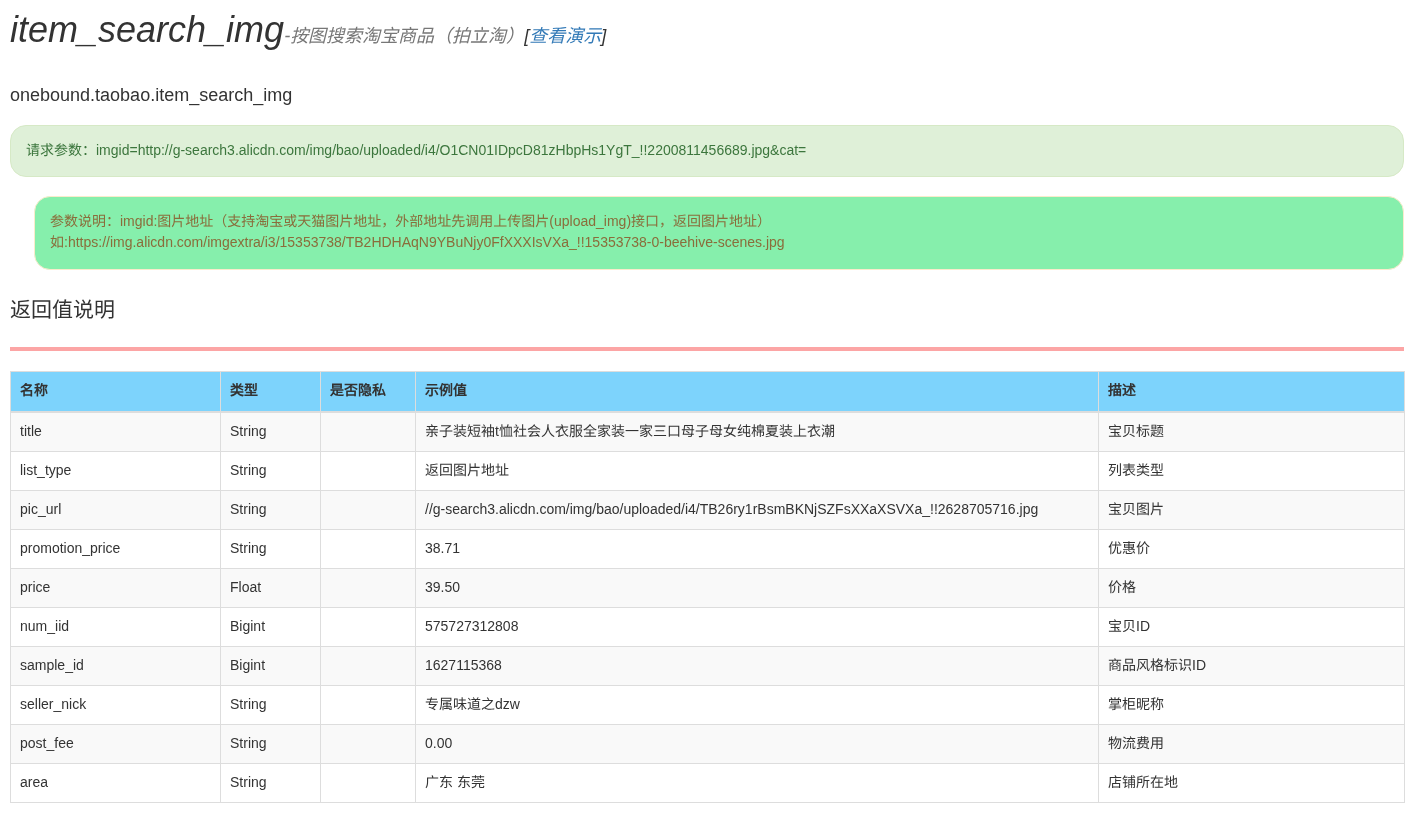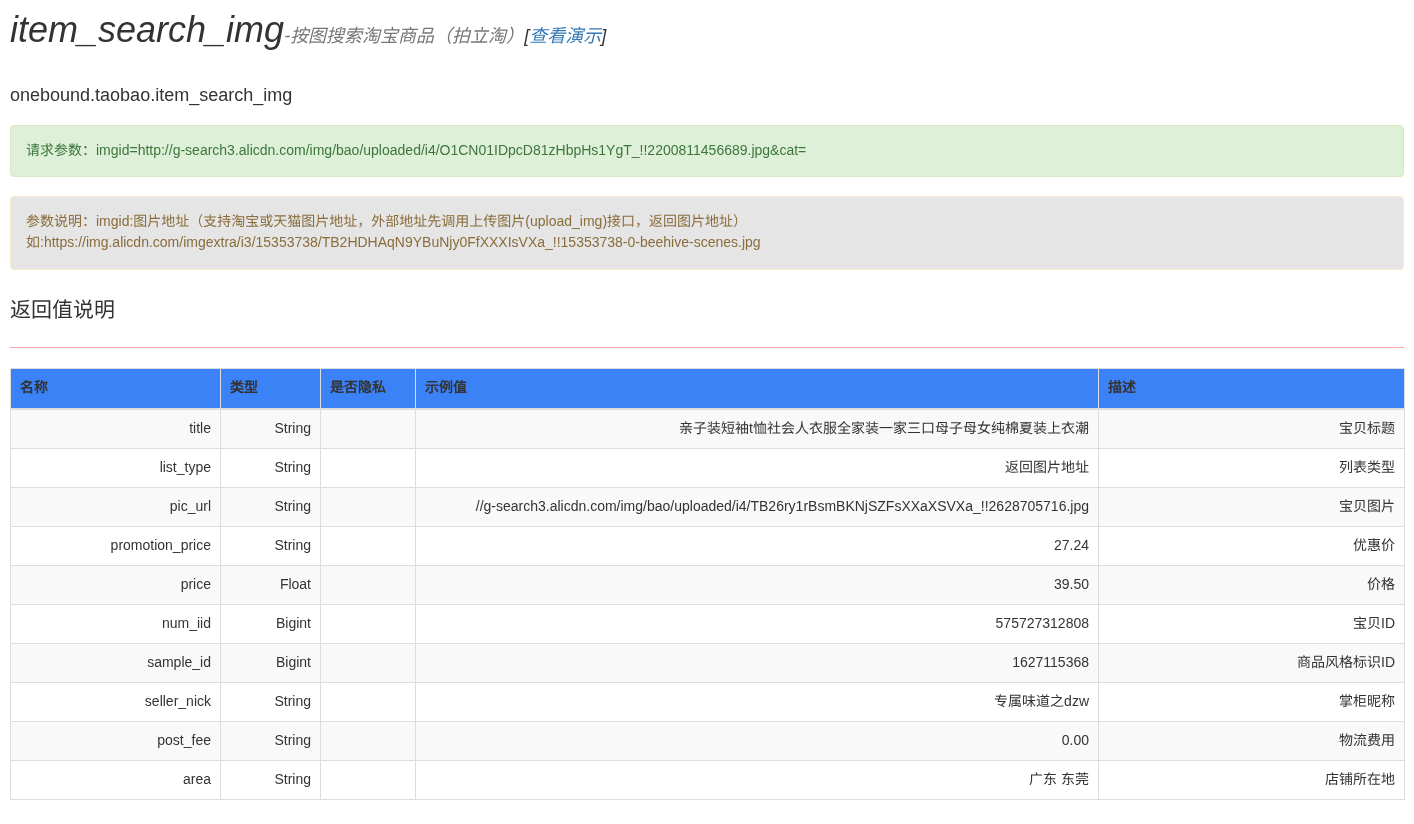--- a/index.html
+++ b/index.html
@@ -60,53 +60,54 @@
     font-weight: 400;
     margin: 36px 0 0 0;
     padding: 0;
     line-height: 1.1;
     color: #333;
   }
 
   
   .alert {
     border: 1px solid transparent;
-    border-radius: 4px;
+    border-radius: 16px;
     padding: 15px;
     margin-top: 21px;
     font-size: 14px;
     word-break: break-all;
   }
   .alert-success {
     background-color: #dff0d8;
     border-color: #d6e9c6;
     color: #3c763d;
     margin-top: 20px;
   }
   .alert-warning {
-    background-color: #e5e5e5;
+    background-color: #86efac;
     border-color: #faebcc;
     color: #8a6d3b;
     margin-top: 19px;
     padding-top: 14px;
     padding-bottom: 16px;
+    margin-left: 24px;
   }
   .alert-warning .line {
     display: block;
     line-height: 1.5;
   }
 
   
   h3.section-title {
     font-size: 21px;
     font-weight: 400;
     color: #333;
     margin: 28px 0 0 0;
     padding-bottom: 26px;
-    border-bottom: 1px solid #fca5a5;
+    border-bottom: 4px solid #fca5a5;
     line-height: 1.1;
   }
 
   
   table.ret-table {
     width: 1394px;
     border-collapse: collapse;
     margin-top: 20px;
     border: 1px solid #dddddd;
     table-layout: fixed;
@@ -120,32 +121,31 @@
     vertical-align: top;
     word-break: break-all;
     color: #333;
   }
   table.ret-table thead th {
     font-weight: bold;
     border-bottom-width: 2px;
     vertical-align: bottom;
     padding-top: 9px;
     padding-bottom: 10px;
-    background: #3b82f6;
+    background: #7dd3fc;
   }
   table.ret-table tbody tr:nth-child(odd) > td {
     background-color: #f9f9f9;
   }
   table.ret-table tbody tr:nth-child(even) > td {
     background-color: #ffffff;
   }
   table.ret-table tbody td {
     padding-top: 9px;
     padding-bottom: 9px;
-    text-align: right;
   }
   col.c-name  { width: 210px; }
   col.c-type  { width: 100px; }
   col.c-priv  { width: 95px; }
   col.c-value { width: 683px; }
   col.c-desc  { width: 306px; }
 </style>
 </head>
 <body>
 
@@ -204,21 +204,21 @@
           <td>pic_url</td>
           <td>String</td>
           <td></td>
           <td>//g-search3.alicdn.com/img/bao/uploaded/i4/TB26ry1rBsmBKNjSZFsXXaXSVXa_!!2628705716.jpg</td>
           <td>宝贝图片</td>
         </tr>
         <tr>
           <td>promotion_price</td>
           <td>String</td>
           <td></td>
-          <td>27.24</td>
+          <td>38.71</td>
           <td>优惠价</td>
         </tr>
         <tr>
           <td>price</td>
           <td>Float</td>
           <td></td>
           <td>39.50</td>
           <td>价格</td>
         </tr>
         <tr>

